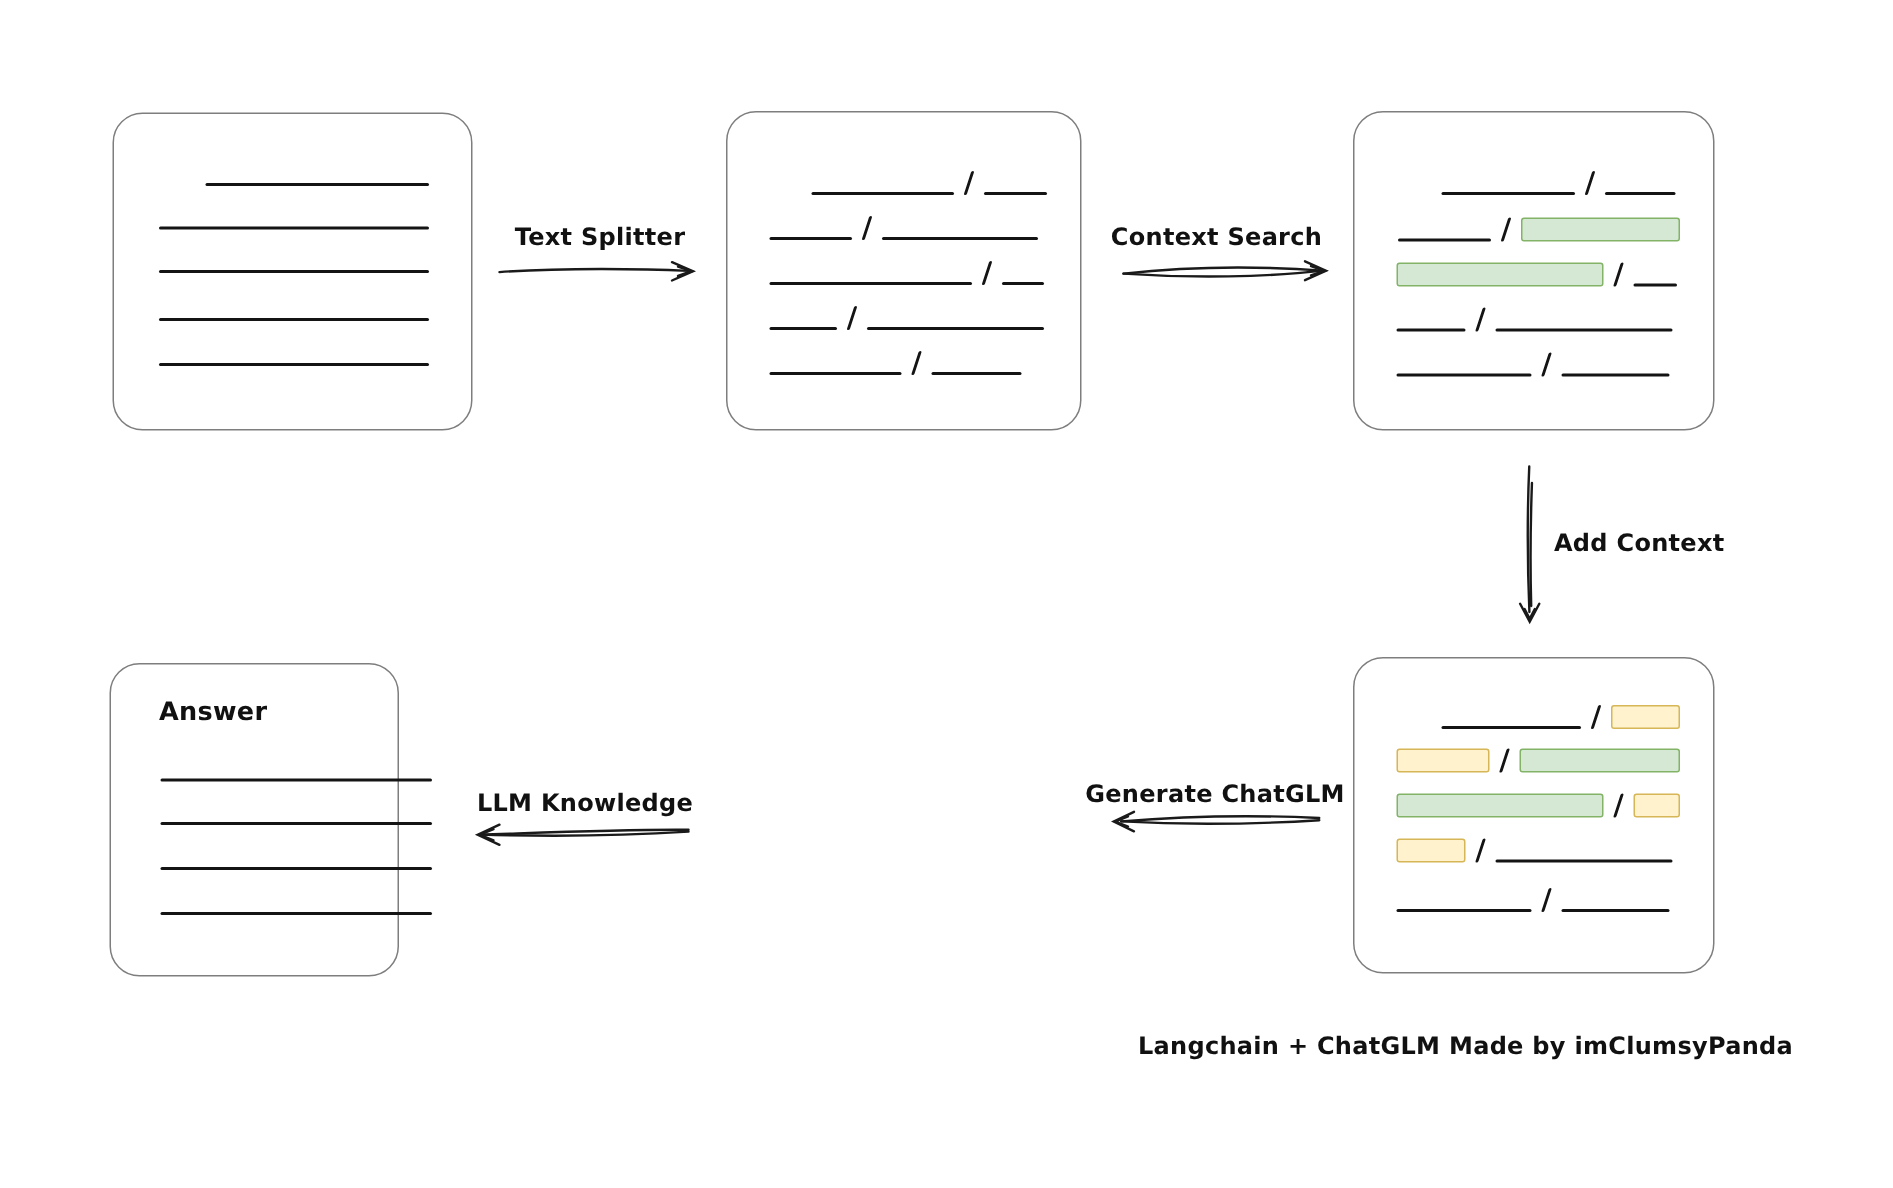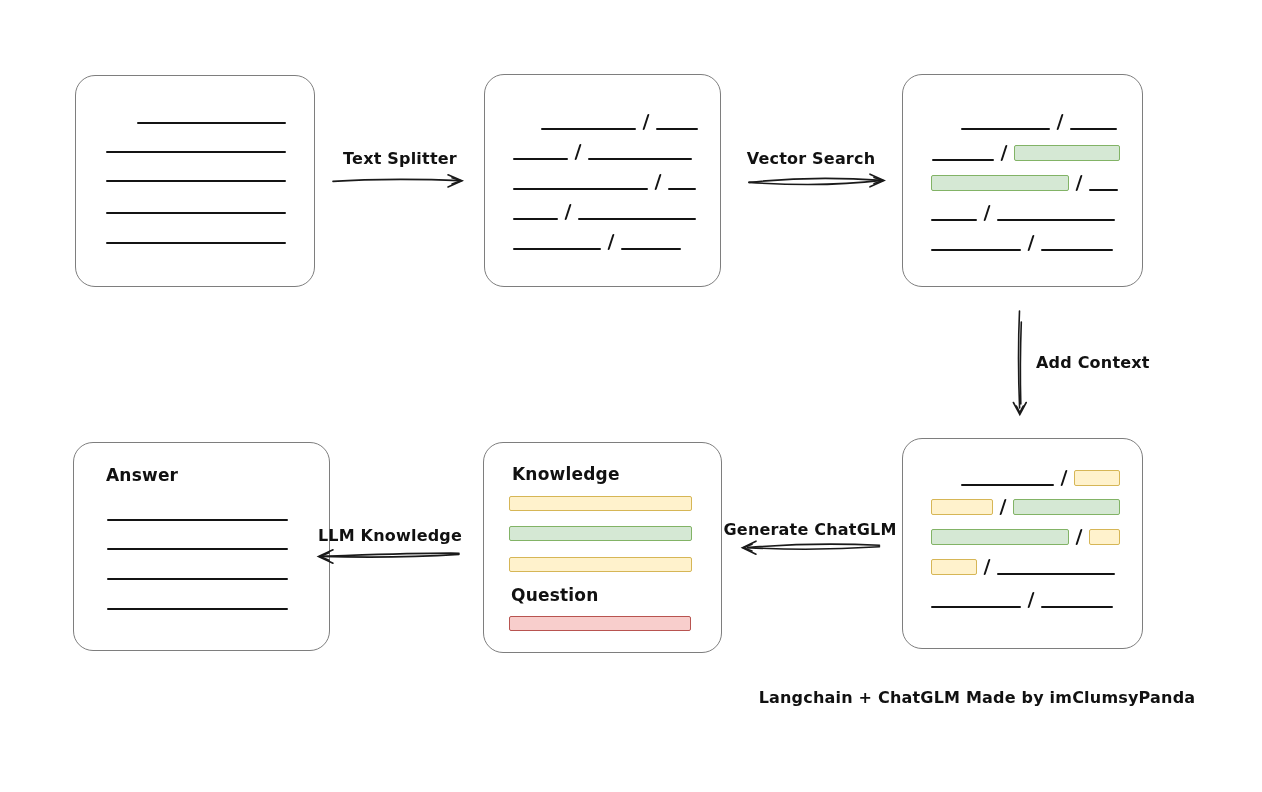--- a/index.html
+++ b/index.html
@@ -148,38 +148,22 @@
         <div class="seg-slash"></div>
         <div class="seg-line" style="width: 118px;"></div>
       </div>
       <div class="row" style="left: 28px; top: 151px;">
         <div class="seg-line" style="width: 90px;"></div>
         <div class="seg-slash"></div>
         <div class="seg-line" style="width: 72px;"></div>
       </div>
     </div>
 
-  <div class="node" style="left:483px;top:442px;width:239px;height:211px;">
-    <div class="node-label" style="left:28px;top:21px;">Knowledge</div>
-    <div class="node-label" style="left:27px;top:142px;">Question</div>
-  <div class="row" style="left: 25px; top: 50px;">
-        <div class="seg-chunk c-yellow" style="width: 183px; height: 15px;"></div>
-      </div>
-      <div class="row" style="left: 25px; top: 80px;">
-        <div class="seg-chunk c-green" style="width: 183px; height: 15px;"></div>
-      </div>
-      <div class="row" style="left: 25px; top: 111px;">
-        <div class="seg-chunk c-yellow" style="width: 183px; height: 15px;"></div>
-      </div>
-      <div class="row" style="left: 25px; top: 170px;">
-        <div class="seg-chunk c-red" style="width: 182px; height: 15px;"></div>
-      </div>
-    </div>
-
-  <div class="node" style="left:73px;top:442px;width:257px;height:209px;padding-left:24px;">
+
+  <div class="node" style="left:73px;top:442px;width:193px;height:209px;padding-left:24px;">
     <div class="node-label" style="left:32px;top:22px;">Answer</div>
   <div class="row" style="left: 33px; top: 60px;">
         <div class="seg-line" style="width: 181px;"></div>
       </div>
       <div class="row" style="left: 33px; top: 89px;">
         <div class="seg-line" style="width: 181px;"></div>
       </div>
       <div class="row" style="left: 33px; top: 119px;">
         <div class="seg-line" style="width: 181px;"></div>
       </div>
@@ -214,20 +198,20 @@
     </g>
     <g>
       <path d="M459,553.2 C418,552.8 375,554.6 320.5,556.4"></path>
       <path d="M459,554.4 C418,557 375,558 320.5,556.4"></path>
       <path d="M333,549.8 L318.5,556.5 L333,563.2"></path>
       <path d="M329,552.8 L320,556.5 L329,560.2"></path>
     </g>
   </svg>
 
   <div class="arrow-label" style="left:400px;top:158px;">Text Splitter</div>
-  <div class="arrow-label" style="left:811px;top:158px;">Vector Search</div>
+  <div class="arrow-label" style="left:811px;top:158px;">Context Search</div>
   <div class="arrow-label left-anchor" style="left:1036px;top:362px;">Add Context</div>
   <div class="arrow-label" style="left:810px;top:529px;">Generate ChatGLM</div>
   <div class="arrow-label" style="left:390px;top:535px;">LLM Knowledge</div>
 
   <div class="caption" style="left:977px;top:697px;text-align:center;">Langchain + ChatGLM Made by imClumsyPanda</div>
 
 </div>
 
 </body></html>

